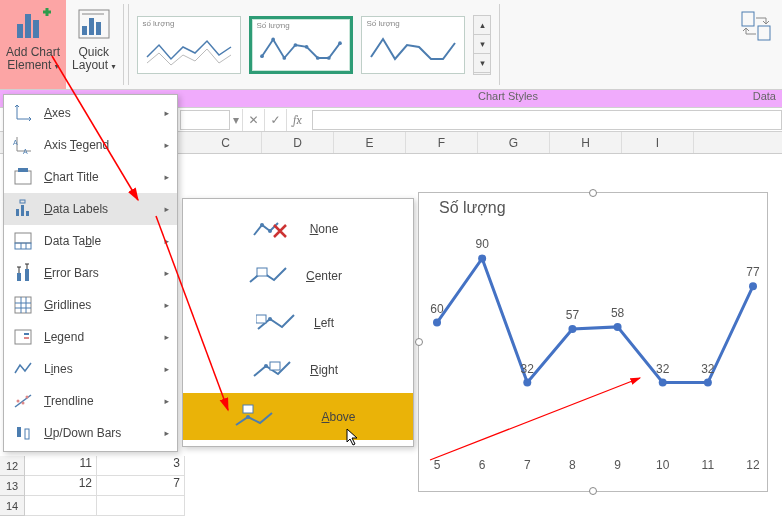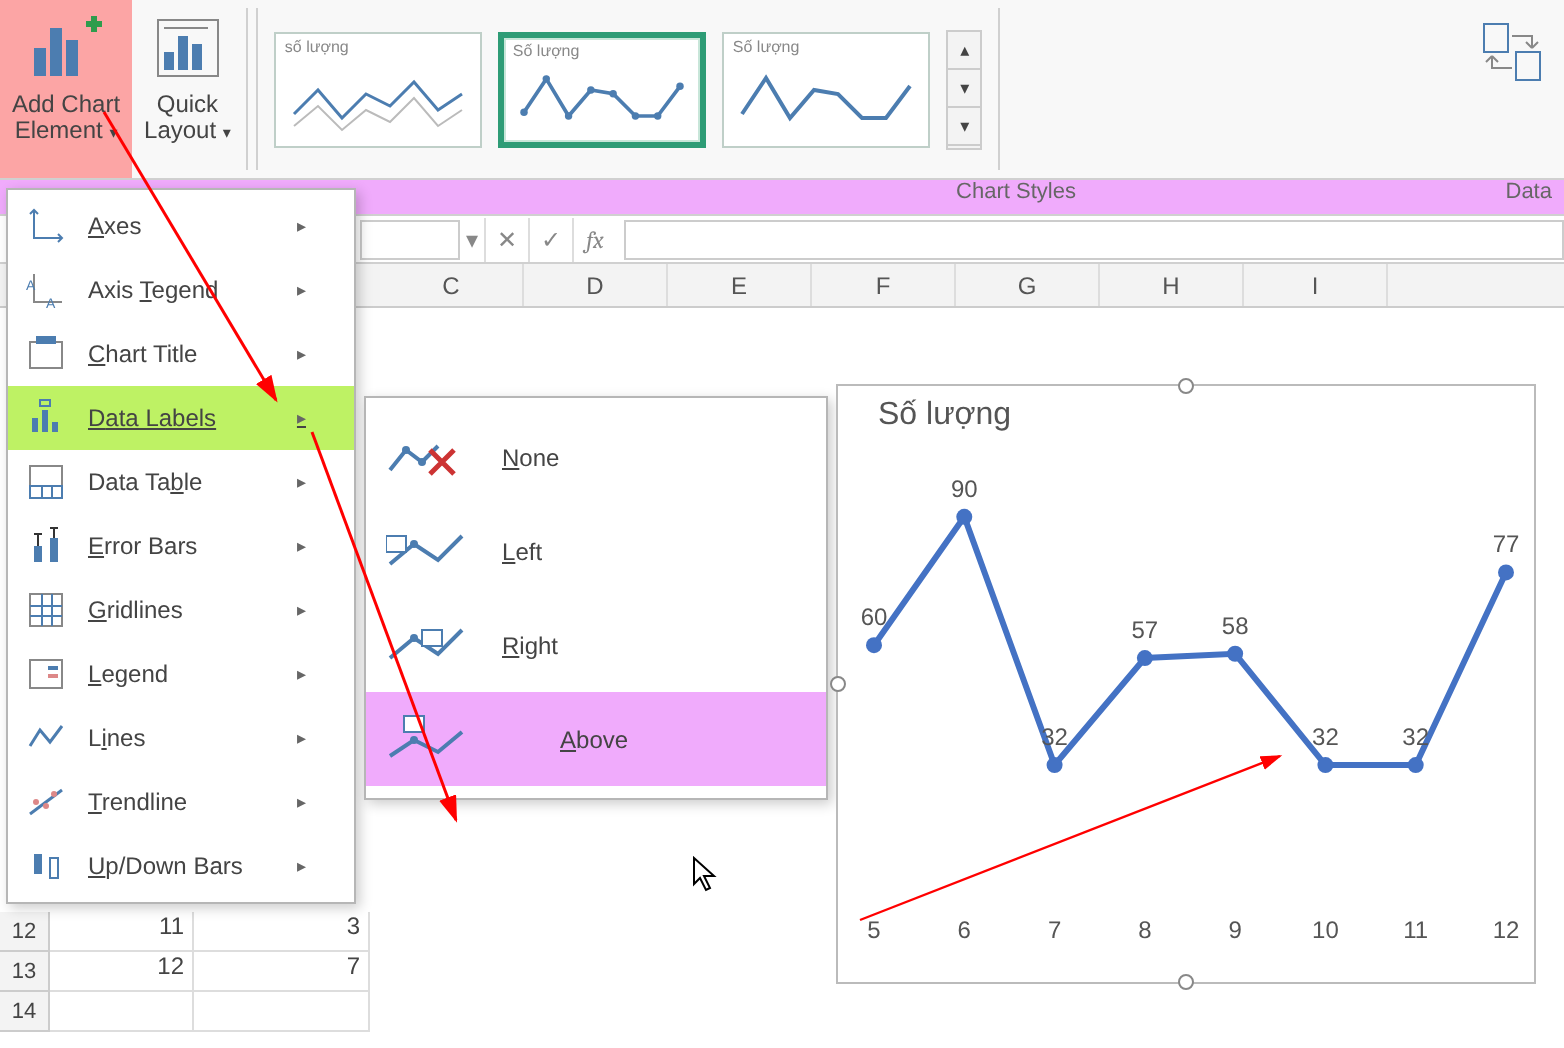--- a/index.html
+++ b/index.html
@@ -18,29 +18,29 @@
   .style-thumb svg { width:100%; height:100%; }
   .style-thumb .lab { position:absolute; top:2px; left:4px; font-size:8px; color:#888;}
   .style-scroll { width: 18px; height: 60px; border:1px solid #ccc; background:#f3f3f3; display:flex; flex-direction:column;}
   .style-scroll div{flex:1; display:flex; align-items:center; justify-content:center; border-bottom:1px solid #ccc; font-size:9px;}
 
   .group-label-row { display:flex; height:18px; font-size:11px; color:#666; border-bottom:1px solid #d0d0d0; background:#f0abfc;}
   .group-label { text-align:center; }
 
   
   .menu { position:absolute; background:#fff; border:1px solid #b6b6b6; box-shadow: 2px 2px 6px rgba(0,0,0,.2); padding:2px 0;}
-  .menu-item { display:flex; align-items:center; height:32px; padding:0 24px 0 8px; gap:10px; white-space:nowrap;}
-  .menu-item:hover, .menu-item.hover { background:#bef264;text-decoration:underline; }
+  .menu-item { display:flex; align-items:center; height:32px; padding:0 8px 0 8px; gap:10px; white-space:nowrap;}
+  .menu-item:hover, .menu-item.hover { background:#e5e5e5; }
   .menu-icon { width:22px; height:22px; display:flex; align-items:center; justify-content:center;}
   .menu-arrow { margin-left:auto; font-size:9px; color:#666; }
   .menu-item .txt u { text-decoration: underline; }
 
   .submenu { position:absolute; background:#fff; border:1px solid #b6b6b6; box-shadow: 2px 2px 6px rgba(0,0,0,.2); padding:6px 0; width: 232px;}
-  .sub-item { display:flex; align-items:center; height:47px; padding:0 16px 0 10px; gap:18px;}
-  .sub-item.hover { background:#f0abfc;gap:47px; }
+  .sub-item { display:flex; align-items:center; height:47px; padding:0 16px 0 10px; gap:18px;justify-content:center;}
+  .sub-item.hover { background:#eab308;gap:47px; }
   .sub-icon { width:40px; height:30px; display:flex; align-items:center; justify-content:center;}
 
   
   .fbar { display:flex; align-items:center; height:24px; border-bottom:1px solid #d0d0d0; padding-left:180px;}
   .fbar-box { height:20px; border:1px solid #ccc; background:#fff; }
   .fbar-btn { width:22px; height:22px; display:flex; align-items:center; justify-content:center; color:#888; border-left:1px solid #ddd;}
   .fx { font-style:italic; font-family: "Cambria", serif; }
 
   
   .cols { display:flex; height:22px; border-bottom:1px solid #ccc; padding-left:45px; background:#f3f3f3;}
@@ -315,20 +315,29 @@
   <div class="sub-item">
     <span class="sub-icon">
         <svg width="40" height="28">
           <polyline points="2,20 10,10 18,16 26,8" fill="none" stroke="#4c7db0" stroke-width="2"></polyline>
           <circle cx="10" cy="10" r="2" fill="#4c7db0"></circle>
           <circle cx="18" cy="16" r="2" fill="#4c7db0"></circle>
           <path d="M22 22 L34 10 M34 22 L22 10" stroke="#c33" stroke-width="2.5"></path>
         </svg>
       </span>
     <span class="txt"><u>N</u><span>one</span></span>
+  </div>
+  <div class="sub-item">
+    <span class="sub-icon">
+        <svg width="40" height="28">
+          <polyline points="2,20 14,10 26,18 38,6" fill="none" stroke="#4c7db0" stroke-width="2"></polyline>
+          <rect x="9" y="6" width="10" height="8" fill="#fff" stroke="#4c7db0"></rect>
+        </svg>
+      </span>
+    <span class="txt"><u>C</u><span>enter</span></span>
   </div>
   <div class="sub-item">
     <span class="sub-icon">
         <svg width="40" height="28">
           <polyline points="2,20 14,10 26,18 38,6" fill="none" stroke="#4c7db0" stroke-width="2"></polyline>
           <circle cx="14" cy="10" r="2" fill="#4c7db0"></circle>
           <rect x="0" y="6" width="10" height="8" fill="#fff" stroke="#4c7db0"></rect>
         </svg>
       </span>
     <span class="txt"><u>L</u><span>eft</span></span>

